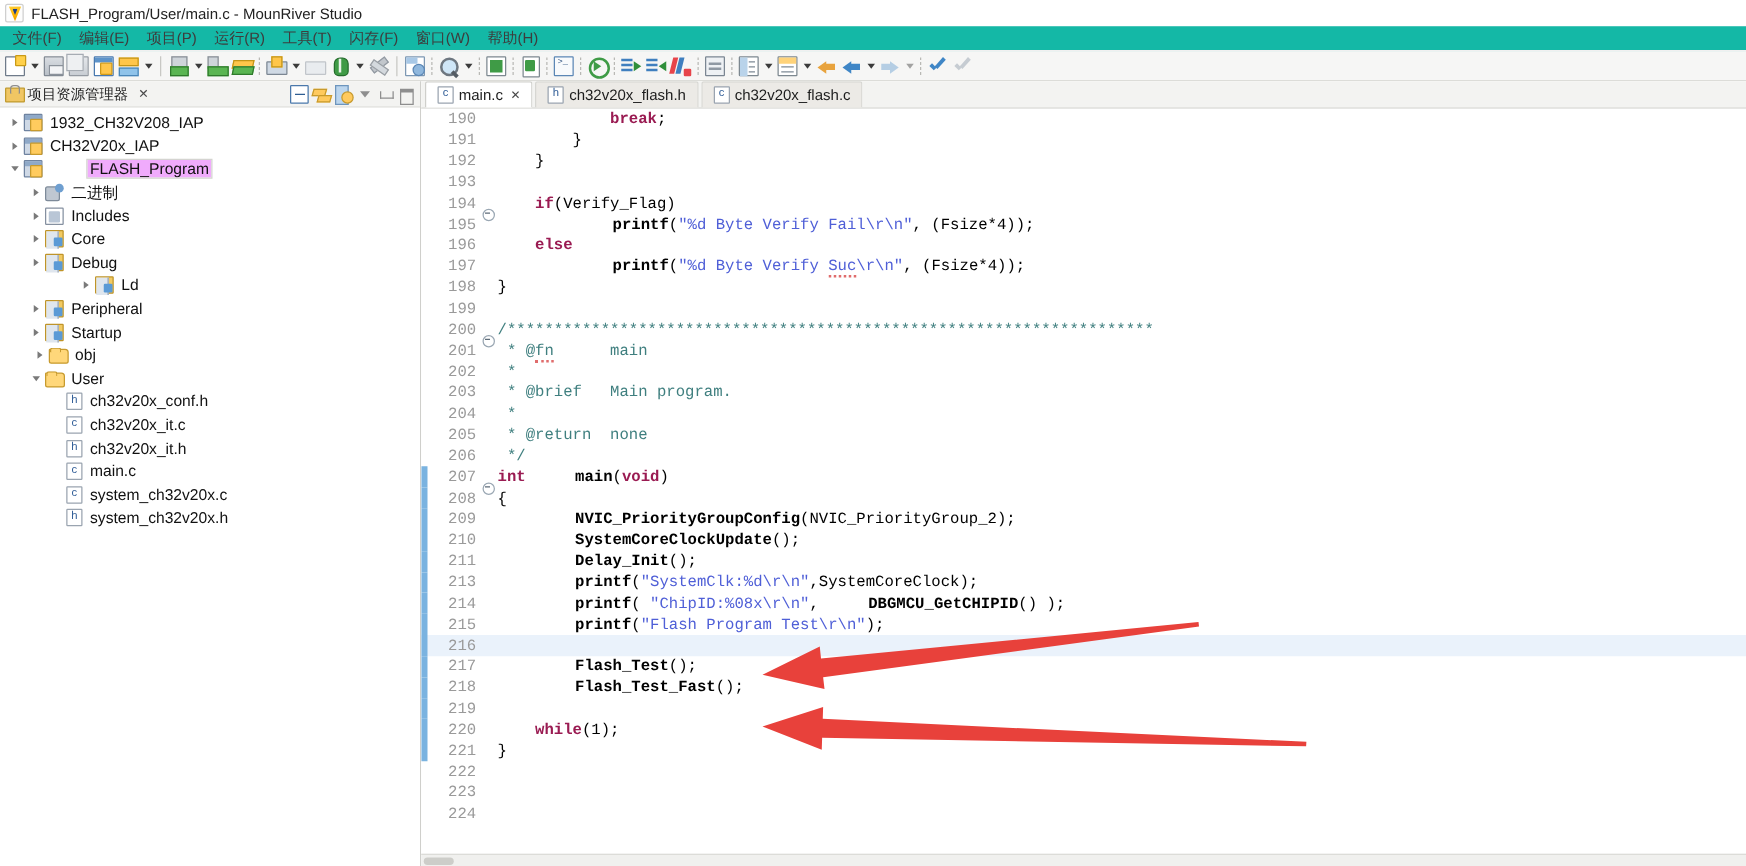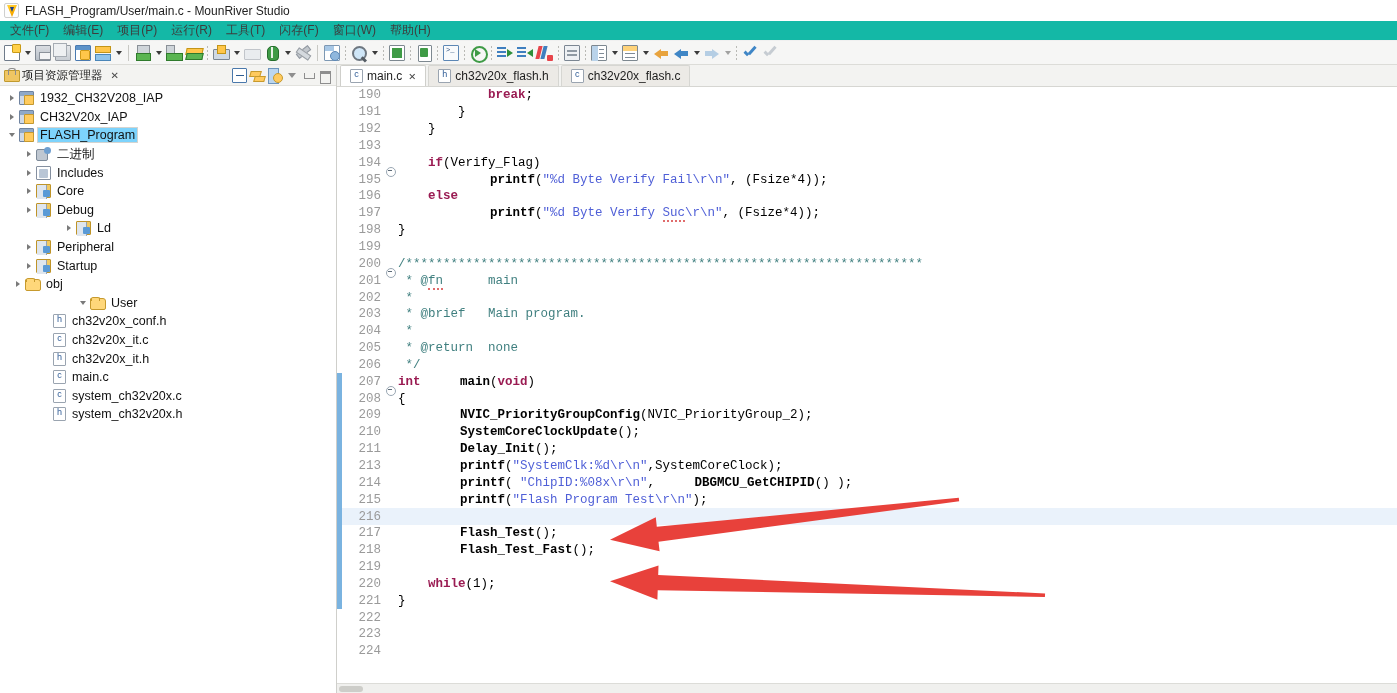--- a/index.html
+++ b/index.html
@@ -169,21 +169,21 @@
   .et-view:after{content:"";position:absolute;right:0;bottom:0;width:8px;height:8px;background:#ffca5e;border:1px solid #c79a2d;border-radius:50%;}
   .et-tri{ width:13px;height:15px;position:relative;}
   .et-tri:after{content:"";position:absolute;left:2px;top:5px;border-left:4.5px solid transparent;border-right:4.5px solid transparent;border-top:5px solid #8e8e8e;}
   .et-min{ width:13px;height:15px;position:relative;}
   .et-min:after{content:"";position:absolute;left:2px;top:5px;width:9px;height:5px;border:1px solid #8e8e8e;border-top:none;}
   .et-max{ width:13px;height:15px;position:relative;}
   .et-max:after{content:"";position:absolute;left:2px;top:3px;width:9px;height:9px;border:1px solid #8e8e8e;border-top-width:3px;}
 
   .tree{ flex:1; overflow:hidden; padding-top:3px; font-size:12.5px; color:#111; }
   .row{ height:18.6px; display:flex; align-items:center; white-space:nowrap; }
-  .row.sel .lbl{ background:#7dd3fc; outline:1px solid #d4d4d0; }
+  .row.sel .lbl{ background:#f0abfc; outline:1px solid #d4d4d0;margin-left:32px; }
   .twisty{ width:14px; flex:none; display:flex; align-items:center; justify-content:center;
     font-size:9px; color:#5a5a5a; }
   .twisty.closed:after{ content:""; border-left:4px solid #7a7a7a; border-top:3px solid transparent;
     border-bottom:3px solid transparent; }
   .twisty.open:after{ content:""; border-top:4px solid #7a7a7a; border-left:3px solid transparent;
     border-right:3px solid transparent; }
   .ti{ width:15px;height:14px; flex:none; position:relative; margin-right:4px;}
   .ti-proj{ background:#cfd9e6;border:1px solid #6f83a0;border-radius:1px;}
   .ti-proj:before{content:"";position:absolute;left:0;top:0;right:0;height:4px;background:#8fa9c8;}
   .ti-proj:after{content:"";position:absolute;right:-1px;bottom:-1px;width:8px;height:8px;background:#ffcb5e;border:1px solid #c79a2d;border-radius:1px;}
@@ -443,26 +443,26 @@
           <div class="row" style="padding-left: 22px;">
             <span class="twisty closed"></span>
             <span class="ti ti-src"></span>
             <span class="lbl">Peripheral</span>
           </div>
           <div class="row" style="padding-left: 22px;">
             <span class="twisty closed"></span>
             <span class="ti ti-src"></span>
             <span class="lbl">Startup</span>
           </div>
-          <div class="row" style="padding-left: 11px;">
+          <div class="row" style="padding-left: 25px;">
             <span class="twisty closed"></span>
             <span class="ti ti-fold"></span>
             <span class="lbl">obj</span>
           </div>
-          <div class="row" style="padding-left: 34px; margin-left: 42px;">
+          <div class="row" style="padding-left: 22px;">
             <span class="twisty open"></span>
             <span class="ti ti-fold"></span>
             <span class="lbl">User</span>
           </div>
           <div class="row" style="padding-left: 39px;">
             <span class="twisty "></span>
             <span class="ti ti-h"></span>
             <span class="lbl">ch32v20x_conf.h</span>
           </div>
           <div class="row" style="padding-left: 39px;">

